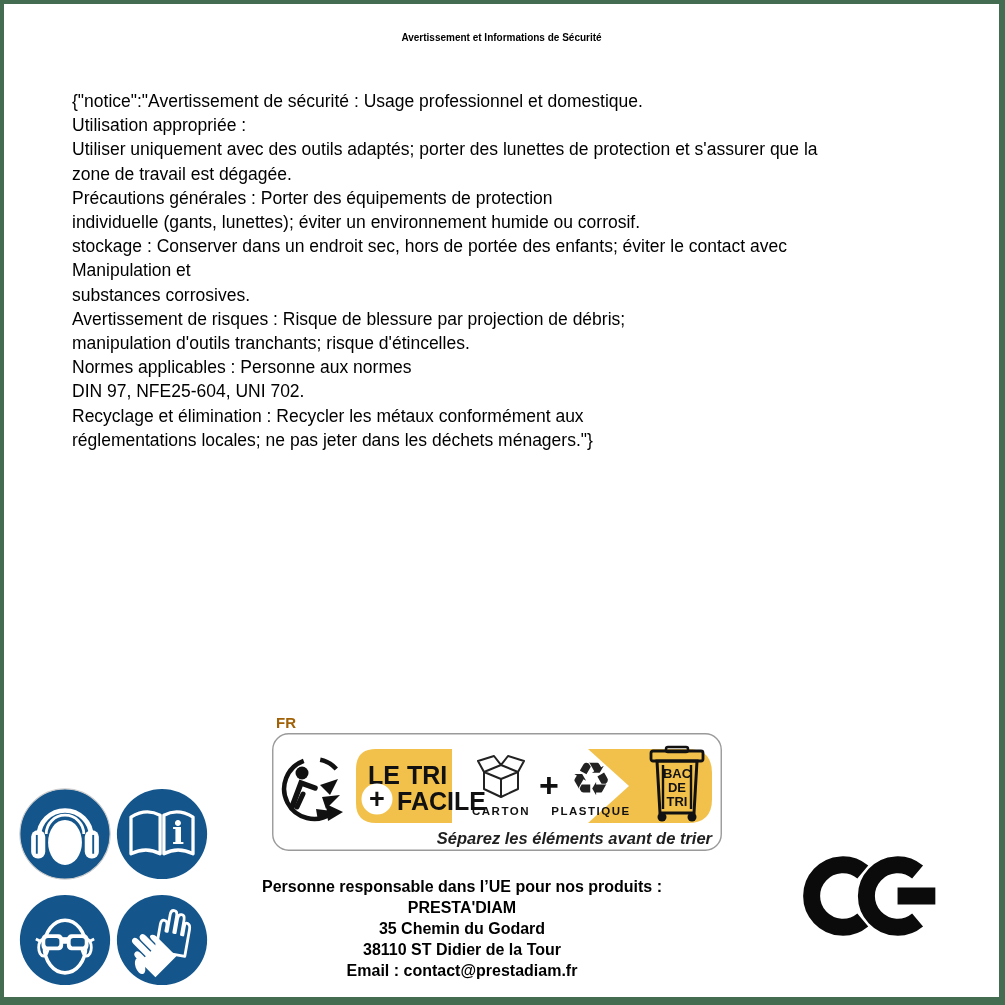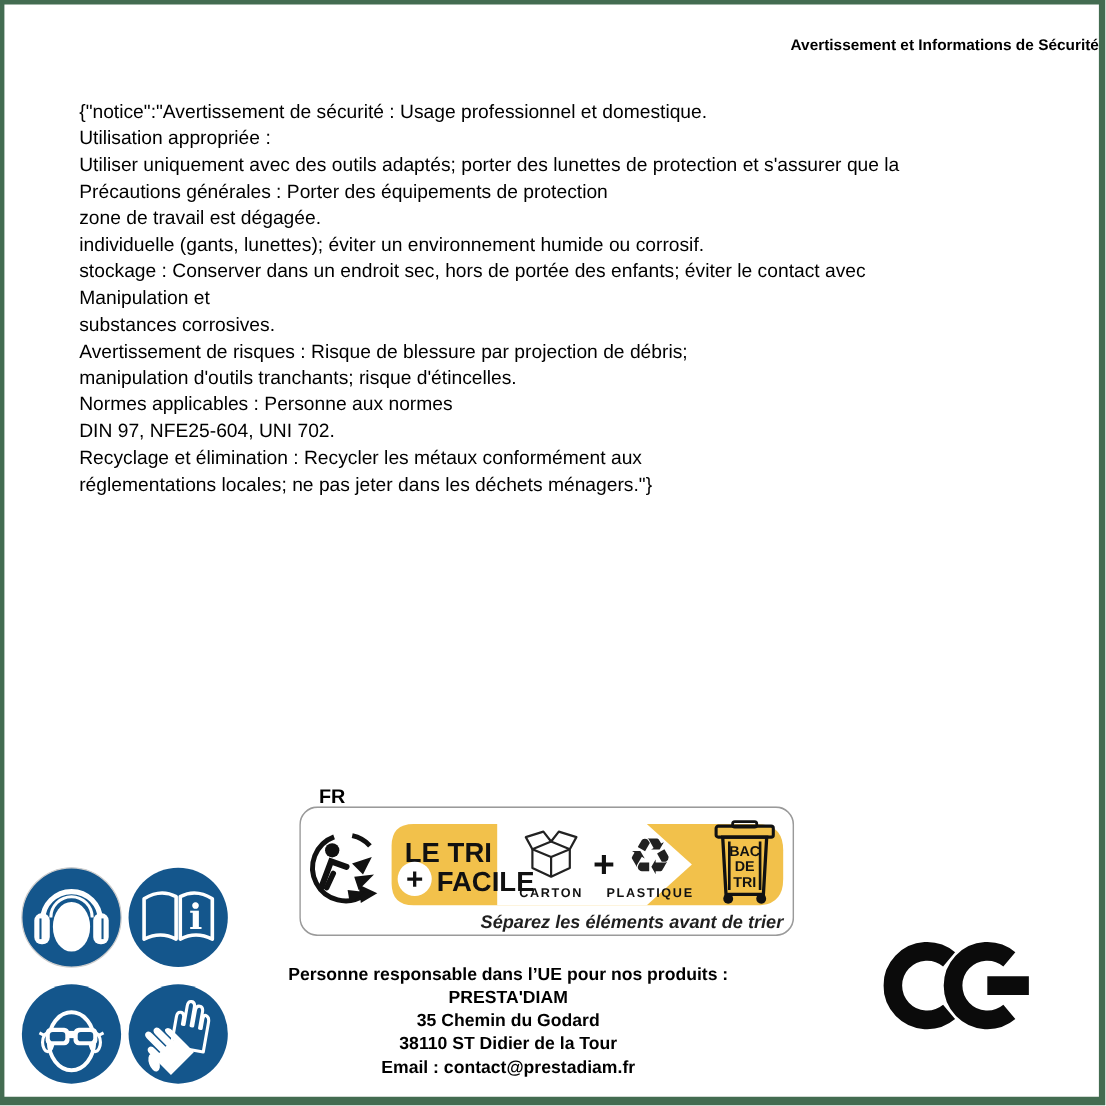--- a/index.html
+++ b/index.html
@@ -16,32 +16,32 @@
     background:#ffffff;
     border-style:solid;
     border-color:var(--border_green);
     border-width:4px 6px 8px 4px;
     font-family:"Liberation Sans", sans-serif;
     color:#000;
     overflow:hidden;
   }
   .title{
     position:absolute;left:0;top:28px;width:100%;
-    text-align:right;font-size:14px;font-weight:bold;color:#000;
+    text-align:center;font-size:10px;font-weight:bold;color:#000;
   }
   .notice{
     position:absolute;left:68px;top:85px;width:880px;
     font-size:17.5px;line-height:24.2px;color:#000;
   }
   .picto{position:absolute;width:94px;height:94px;}
   .pic-bg{fill:var(--pictogram_blue);}
   .pic-blue{fill:var(--pictogram_blue);}
   .infotri-fr{
-    position:absolute;left:286px;top:710px;
-    font-size:18px;font-weight:bold;color:#000000;
+    position:absolute;left:272px;top:710px;
+    font-size:15px;font-weight:bold;color:#a16207;
   }
   .infotri-svg{position:absolute;left:268px;top:729px;width:450px;height:118px;}
   .yellow-fill{fill:var(--accent_yellow);}
   .responsible{
     position:absolute;left:0;top:872px;width:916px;
     text-align:center;font-weight:bold;font-size:16px;line-height:21px;color:#000;
   }
   .ce-svg{position:absolute;left:799px;top:841px;width:140px;height:102px;}
   svg text{font-family:"Liberation Sans", sans-serif;}
 </style>
@@ -49,22 +49,22 @@
 <body>
 
 <div class="page">
 
   <div class="title">Avertissement et Informations de Sécurité</div>
 
   <div class="notice">
     <div>{"notice":"Avertissement de sécurité : Usage professionnel et domestique.</div>
     <div>Utilisation appropriée :</div>
     <div>Utiliser uniquement avec des outils adaptés; porter des lunettes de protection et s'assurer que la</div>
+    <div>zone de travail est dégagée.</div>
     <div>Précautions générales : Porter des équipements de protection</div>
-    <div>zone de travail est dégagée.</div>
     <div>individuelle (gants, lunettes); éviter un environnement humide ou corrosif.</div>
     <div>stockage : Conserver dans un endroit sec, hors de portée des enfants; éviter le contact avec</div>
     <div>Manipulation et</div>
     <div>substances corrosives.</div>
     <div>Avertissement de risques : Risque de blessure par projection de débris;</div>
     <div>manipulation d'outils tranchants; risque d'étincelles.</div>
     <div>Normes applicables : Personne aux normes</div>
     <div>DIN 97, NFE25-604, UNI 702.</div>
     <div>Recyclage et élimination : Recycler les métaux conformément aux</div>
     <div>réglementations locales; ne pas jeter dans les déchets ménagers."}</div>

